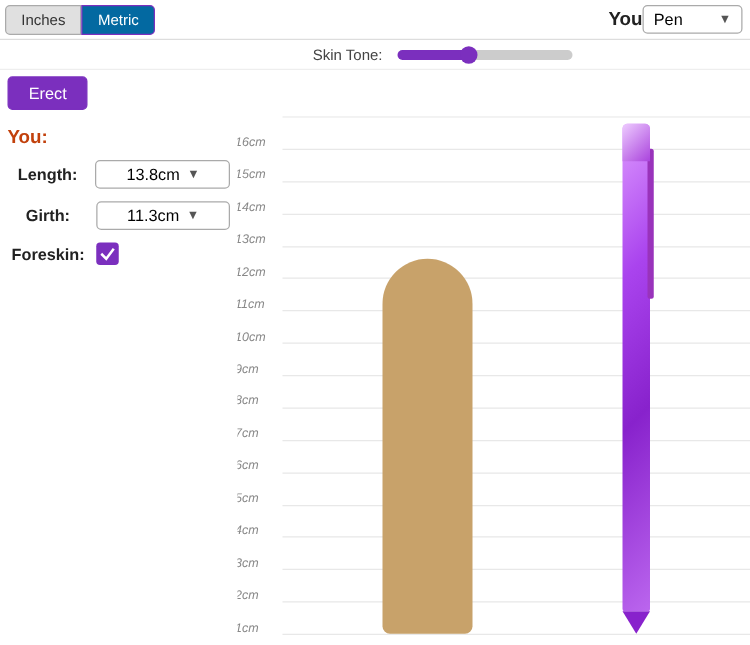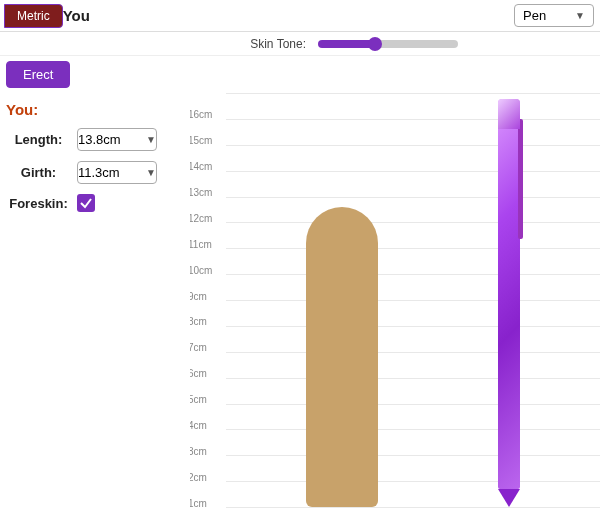--- a/index.html
+++ b/index.html
@@ -25,30 +25,30 @@
     }
     .unit-btn {
       padding: 4px 12px;
       font-size: 12px;
       border: 1px solid #aaa;
       cursor: pointer;
       background: #e0e0e0;
       color: #333;
     }
     .unit-btn.active {
-      background: #7f1d1d;
+      background: #0369a1;
       color: #fff;
       border-color: #7b2fbe;
     }
     .unit-btn:first-child { border-radius: 4px 0 0 4px; }
     .unit-btn:last-child { border-radius: 0 4px 4px 0; }
 
     .you-label {
       flex: 1;
-      text-align: left;
+      text-align: right;
       font-size: 15px;
       font-weight: bold;
       color: #222;
     }
 
     .pen-dropdown {
       display: flex;
       align-items: center;
       margin-right: 6px;
       border: 1px solid #aaa;
@@ -155,21 +155,21 @@
       font-size: 13px;
       color: #222;
       font-weight: bold;
       text-align: center;
     }
     .value-dropdown {
       display: flex;
       align-items: center;
       border: 1px solid #aaa;
       border-radius: 4px;
-      padding: 3px 0;
+      padding: 3px 24px;
       cursor: pointer;
       font-size: 13px;
       gap: 6px;
       background: #fff;
       min-width: 80px;
       justify-content: space-between;
     }
     .value-dropdown .chevron {
       color: #555;
       font-size: 10px;
@@ -220,40 +220,42 @@
       display: flex;
       align-items: center;
     }
     .grid-label {
       position: absolute;
       left: -38px;
       font-size: 10px;
       color: #888;
       white-space: nowrap;
       transform: translateY(-50%);
+      font-style: italic;
     }
 
     
     .comparison-objects {
       position: absolute;
       left: 36px;
       right: 0;
       top: 0;
       bottom: 0;
       display: flex;
       align-items: flex-end;
       justify-content: space-around;
       padding: 0 20px;
     }
   </style>
 </head>
 <body>
 
 <div class="top-bar">
   <div class="unit-group">
+    <button class="unit-btn">Inches</button>
     <button class="unit-btn active">Metric</button>
   </div>
   <div class="you-label">You</div>
   <div class="pen-dropdown">
     <span>Pen</span>
     <span class="chevron">▼</span>
   </div>
 </div>
 
 <div class="skin-tone-row">

